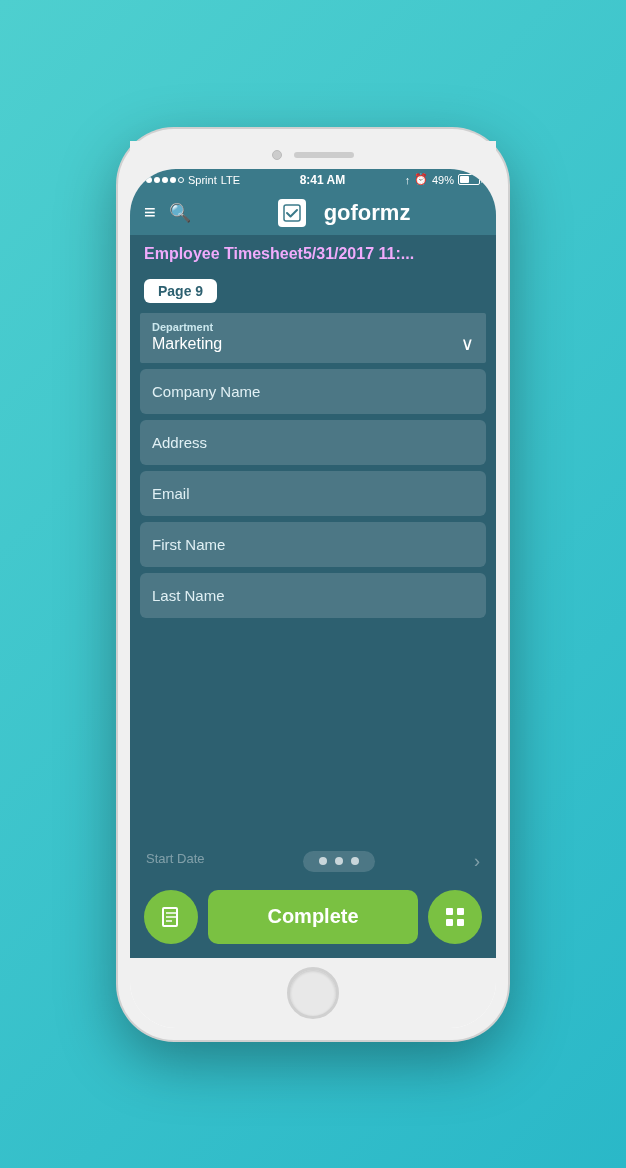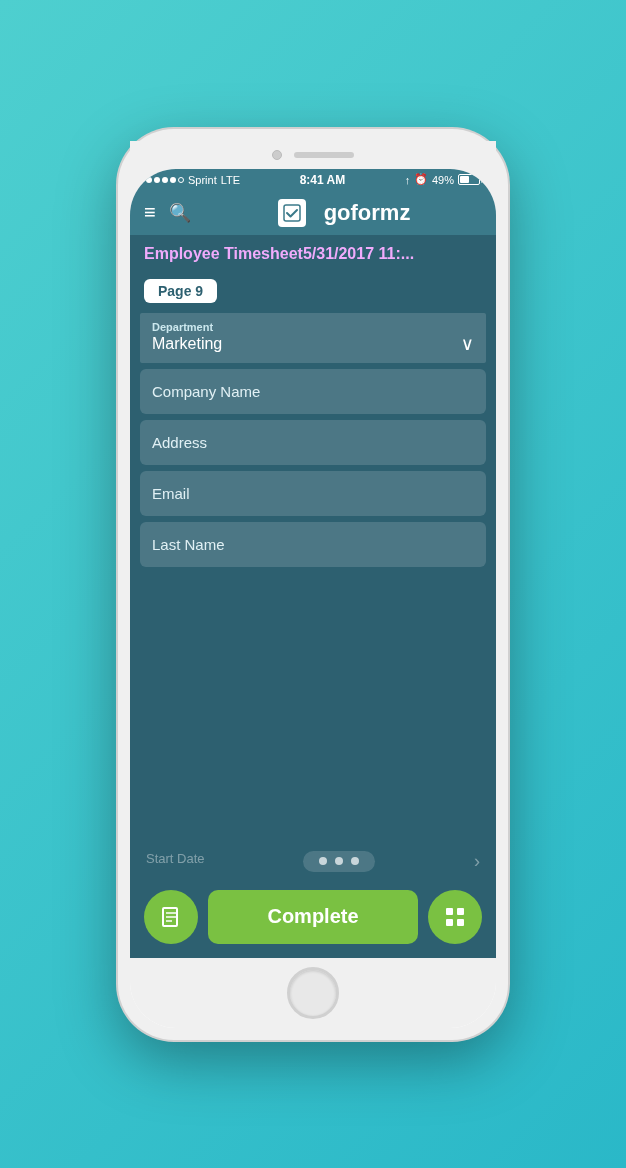--- a/index.html
+++ b/index.html
@@ -370,20 +370,21 @@
           <div class="dept-row">
             <span class="dept-value">Marketing</span>
             <span class="chevron">∨</span>
           </div>
         </div>
 
         <div class="form-fields">
           <div class="form-field">Company Name</div>
           <div class="form-field">Address</div>
           <div class="form-field">Email</div>
+          <div class="form-field">First Name</div>
           <div class="form-field">Last Name</div>
         </div>
 
         <div class="pagination-area">
           <span class="start-date-hint">Start Date</span>
           <div class="dots-container">
             <div class="dot"></div>
             <div class="dot"></div>
             <div class="dot"></div>
           </div>

